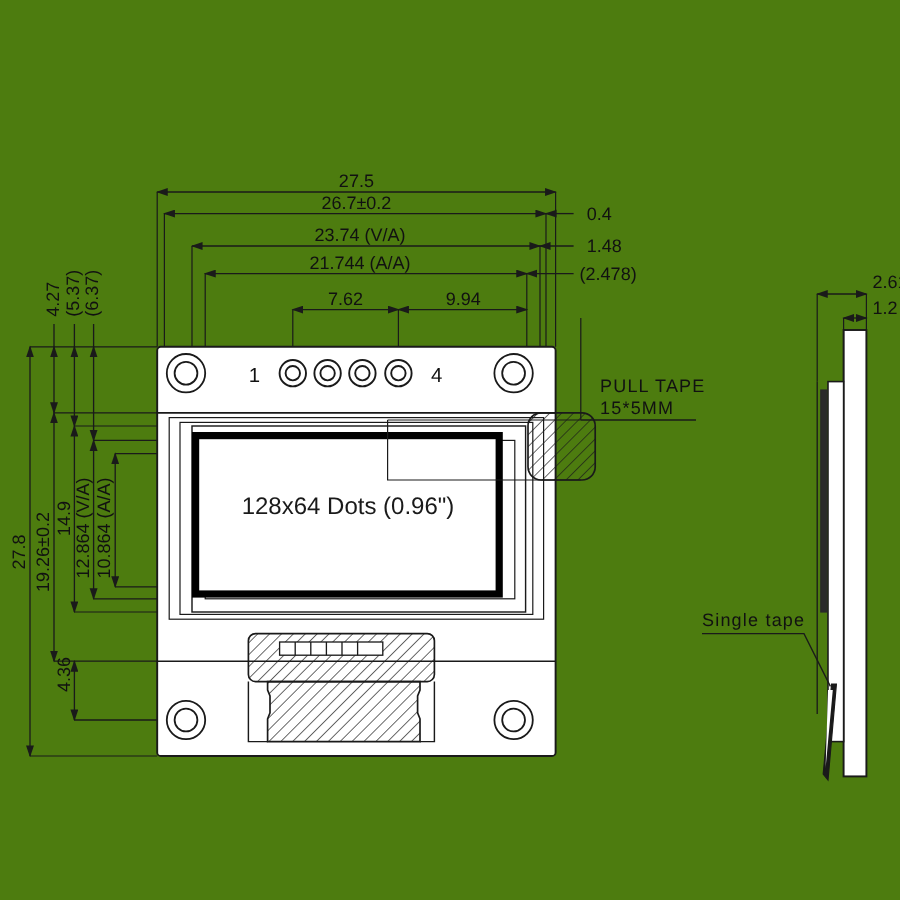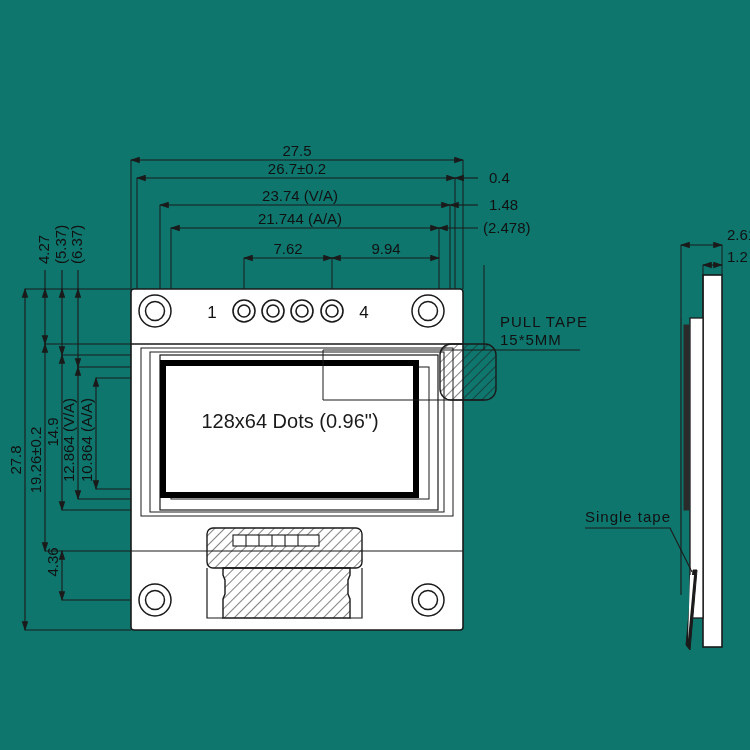--- a/index.html
+++ b/index.html
@@ -1,18 +1,18 @@
 <!DOCTYPE html>
 <html><head>
 <meta charset="utf-8">
 <style>
   html,body{margin:0;padding:0;background:#ffffff;}
   body{width:750px;height:750px;overflow:hidden;
        font-family:"Liberation Sans","DejaVu Sans",sans-serif;}
-  #sheet{position:relative;width:750px;height:750px;background:#0f766e;}
+  #sheet{position:relative;width:750px;height:750px;background:#4d7c0f;}
   svg{display:block;}
   .dimtxt{font-family:"Liberation Sans","DejaVu Sans",sans-serif;
           font-size:15px;fill:#111111;}
   .notetxt{font-family:"Liberation Sans","DejaVu Sans",sans-serif;
           font-size:15px;fill:#111111;letter-spacing:1px;}
   .pintxt{font-family:"Liberation Sans","DejaVu Sans",sans-serif;
           font-size:17px;fill:#111111;}
   .screentxt{font-family:"Liberation Sans","DejaVu Sans",sans-serif;
           font-size:20px;fill:#1a1a1a;}
 </style>

